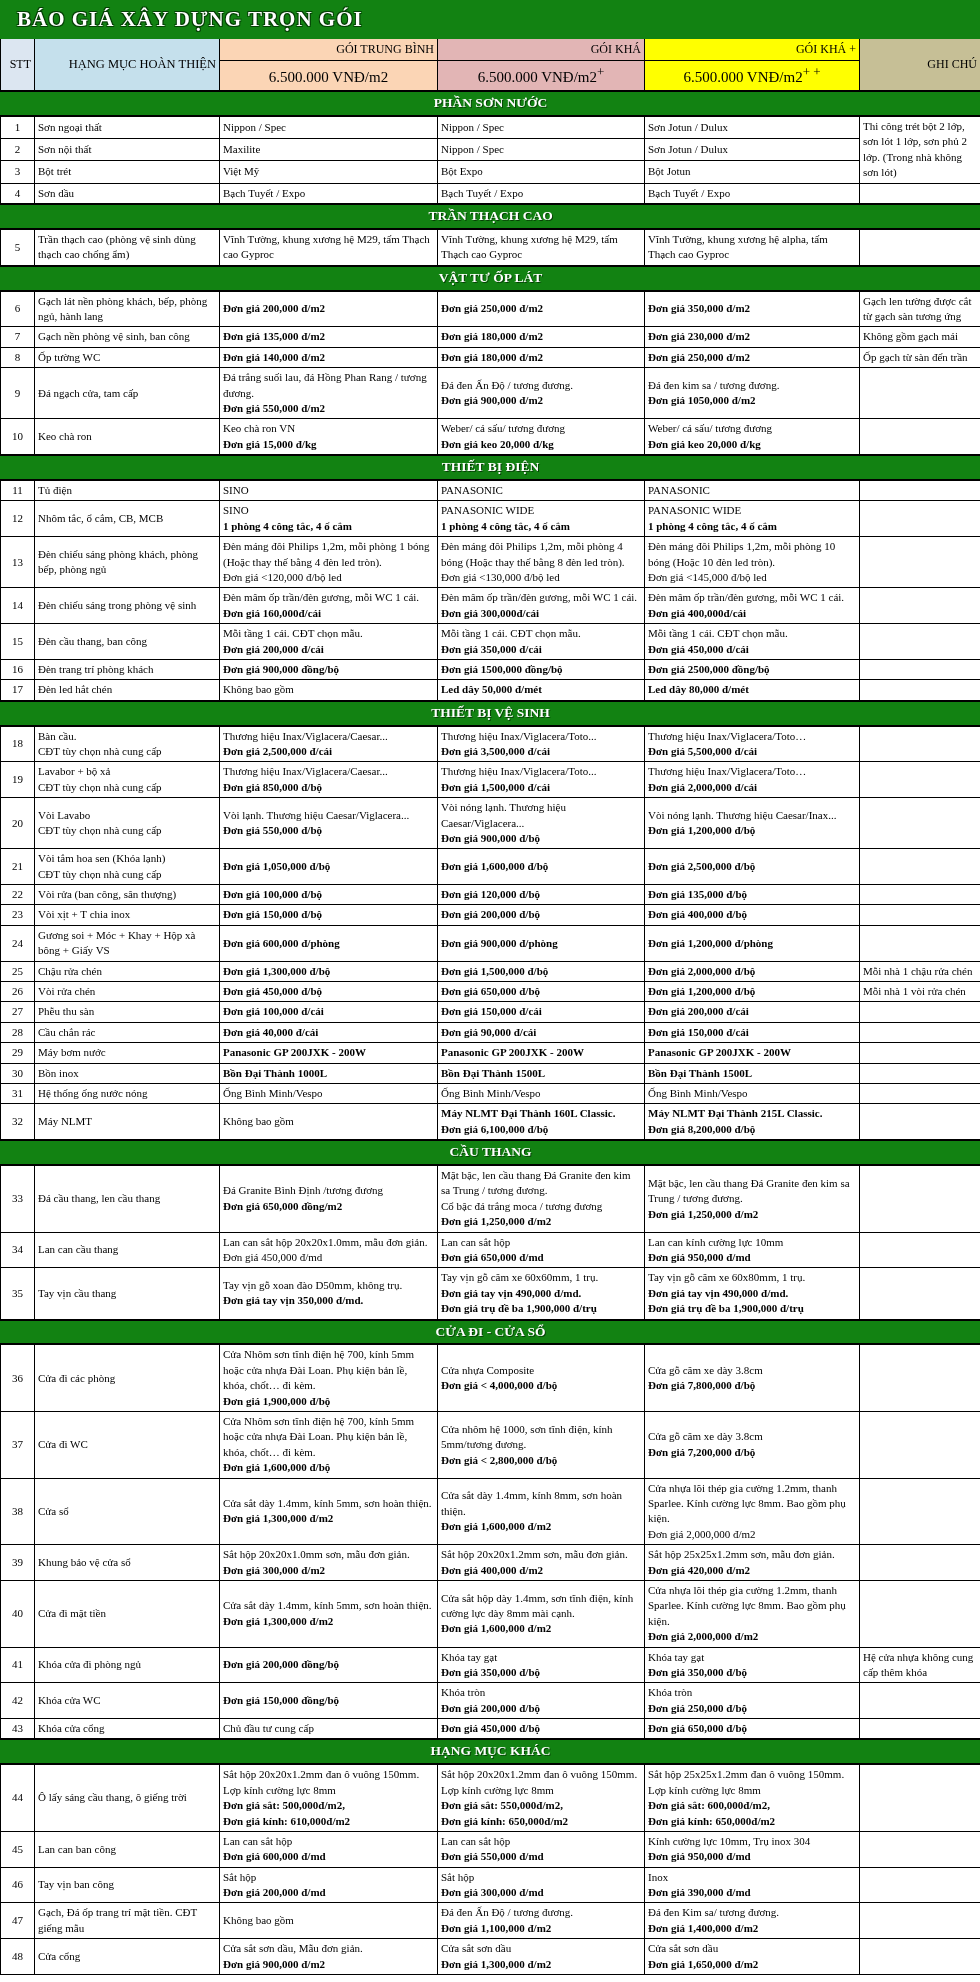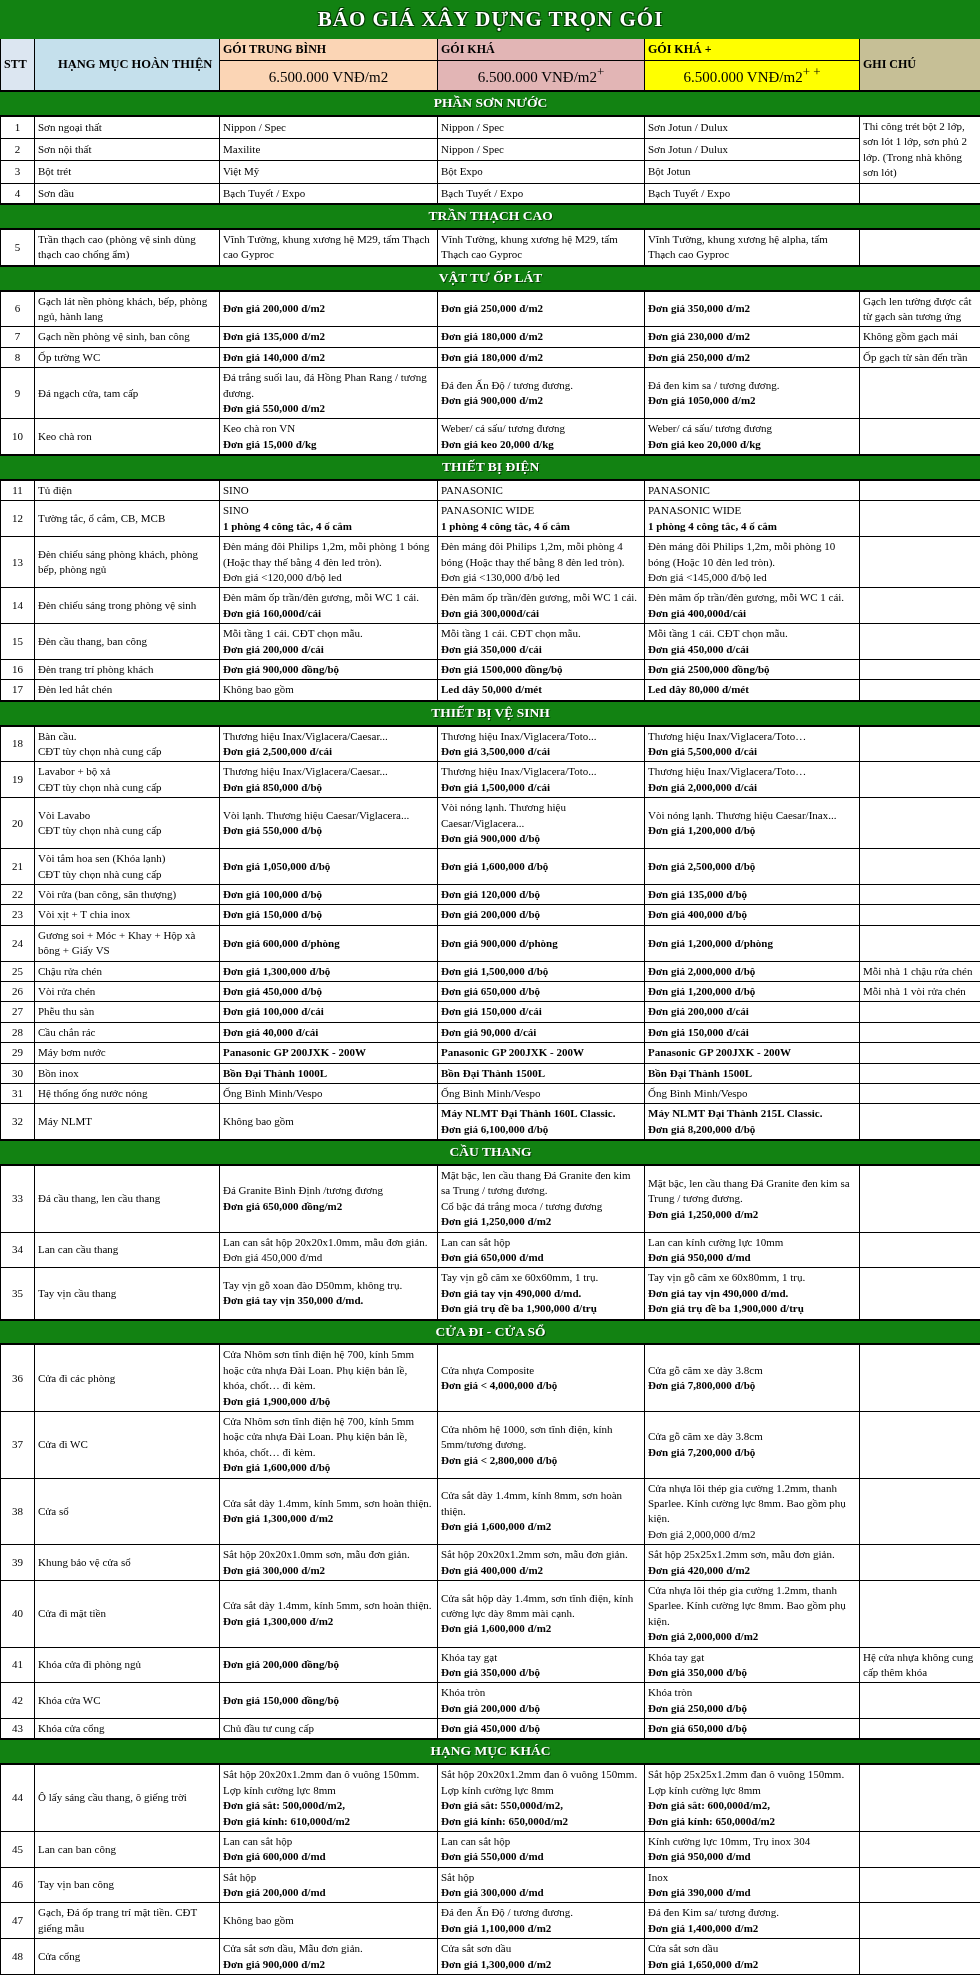--- a/index.html
+++ b/index.html
@@ -3,27 +3,27 @@
 <meta charset="utf-8">
 <style>
   :root{
     --green:#128212; --hdr-stt:#dce6f1; --hdr-item:#c5e0ec;
     --pkg1:#fbd5b5; --pkg2:#e2b5b5; --pkg3:#ffff00; --note:#c6bf96;
   }
   html,body{margin:0;padding:0;background:#fff;}
   body{width:980px;font-family:"Liberation Serif","DejaVu Serif",serif;color:#000;}
   table{border-collapse:collapse;width:980px;table-layout:fixed;}
   td{border:1px solid #000;padding:2px 3px;vertical-align:middle;font-size:11px;line-height:1.4;overflow:hidden;}
-  td.title{background:var(--green);border:1px solid var(--green);text-align:center;padding:4px 0;}
+  td.title{background:var(--green);border:1px solid var(--green);text-align:left;padding:4px 16px;}
   td.title span{font-size:21px;font-weight:bold;color:#fff;letter-spacing:1px;
     text-shadow:1px 1px 0 #063f06, -1px -1px 0 #063f06, 1px -1px 0 #063f06, -1px 1px 0 #063f06;}
   td.section{background:var(--green);color:#fff;font-weight:bold;text-align:center;font-size:13.5px;
     padding:2px 14px;border-left:1px solid var(--green);border-right:1px solid var(--green);
     text-shadow:1px 1px 0 #063f06;}
-  td.hcell{font-weight:bold;text-align:left;font-size:12px;}
+  td.hcell{font-weight:normal;text-align:right;font-size:12px;}
   td.hstt{background:var(--hdr-stt);}
   td.hitem{background:var(--hdr-item);font-size:12.5px;padding-left:23px;}
   td.hp1{background:var(--pkg1);}
   td.hp2{background:var(--pkg2);}
   td.hp3{background:var(--pkg3);}
   td.hnote{background:var(--note);}
   td.hprice{font-size:15px;font-weight:normal;text-align:center;}
   td.hprice sup{font-size:13px;}
   td.stt{text-align:center;}
   td .ln{display:block;}
@@ -283,21 +283,21 @@
         <td>
           <div class="ln">PANASONIC</div>
         </td>
         <td></td>
       </tr>
       <tr>
         <td class="stt">
           <div class="ln">12</div>
         </td>
         <td>
-          <div class="ln">Tường tắc, ổ cắm, CB, MCB</div>
+          <div class="ln">Nhôm tắc, ổ cắm, CB, MCB</div>
         </td>
         <td>
           <div class="ln">SINO</div>
           <div class="ln b">1 phòng 4 công tắc, 4 ổ cắm</div>
         </td>
         <td>
           <div class="ln">PANASONIC WIDE</div>
           <div class="ln b">1 phòng 4 công tắc, 4 ổ cắm</div>
         </td>
         <td>

